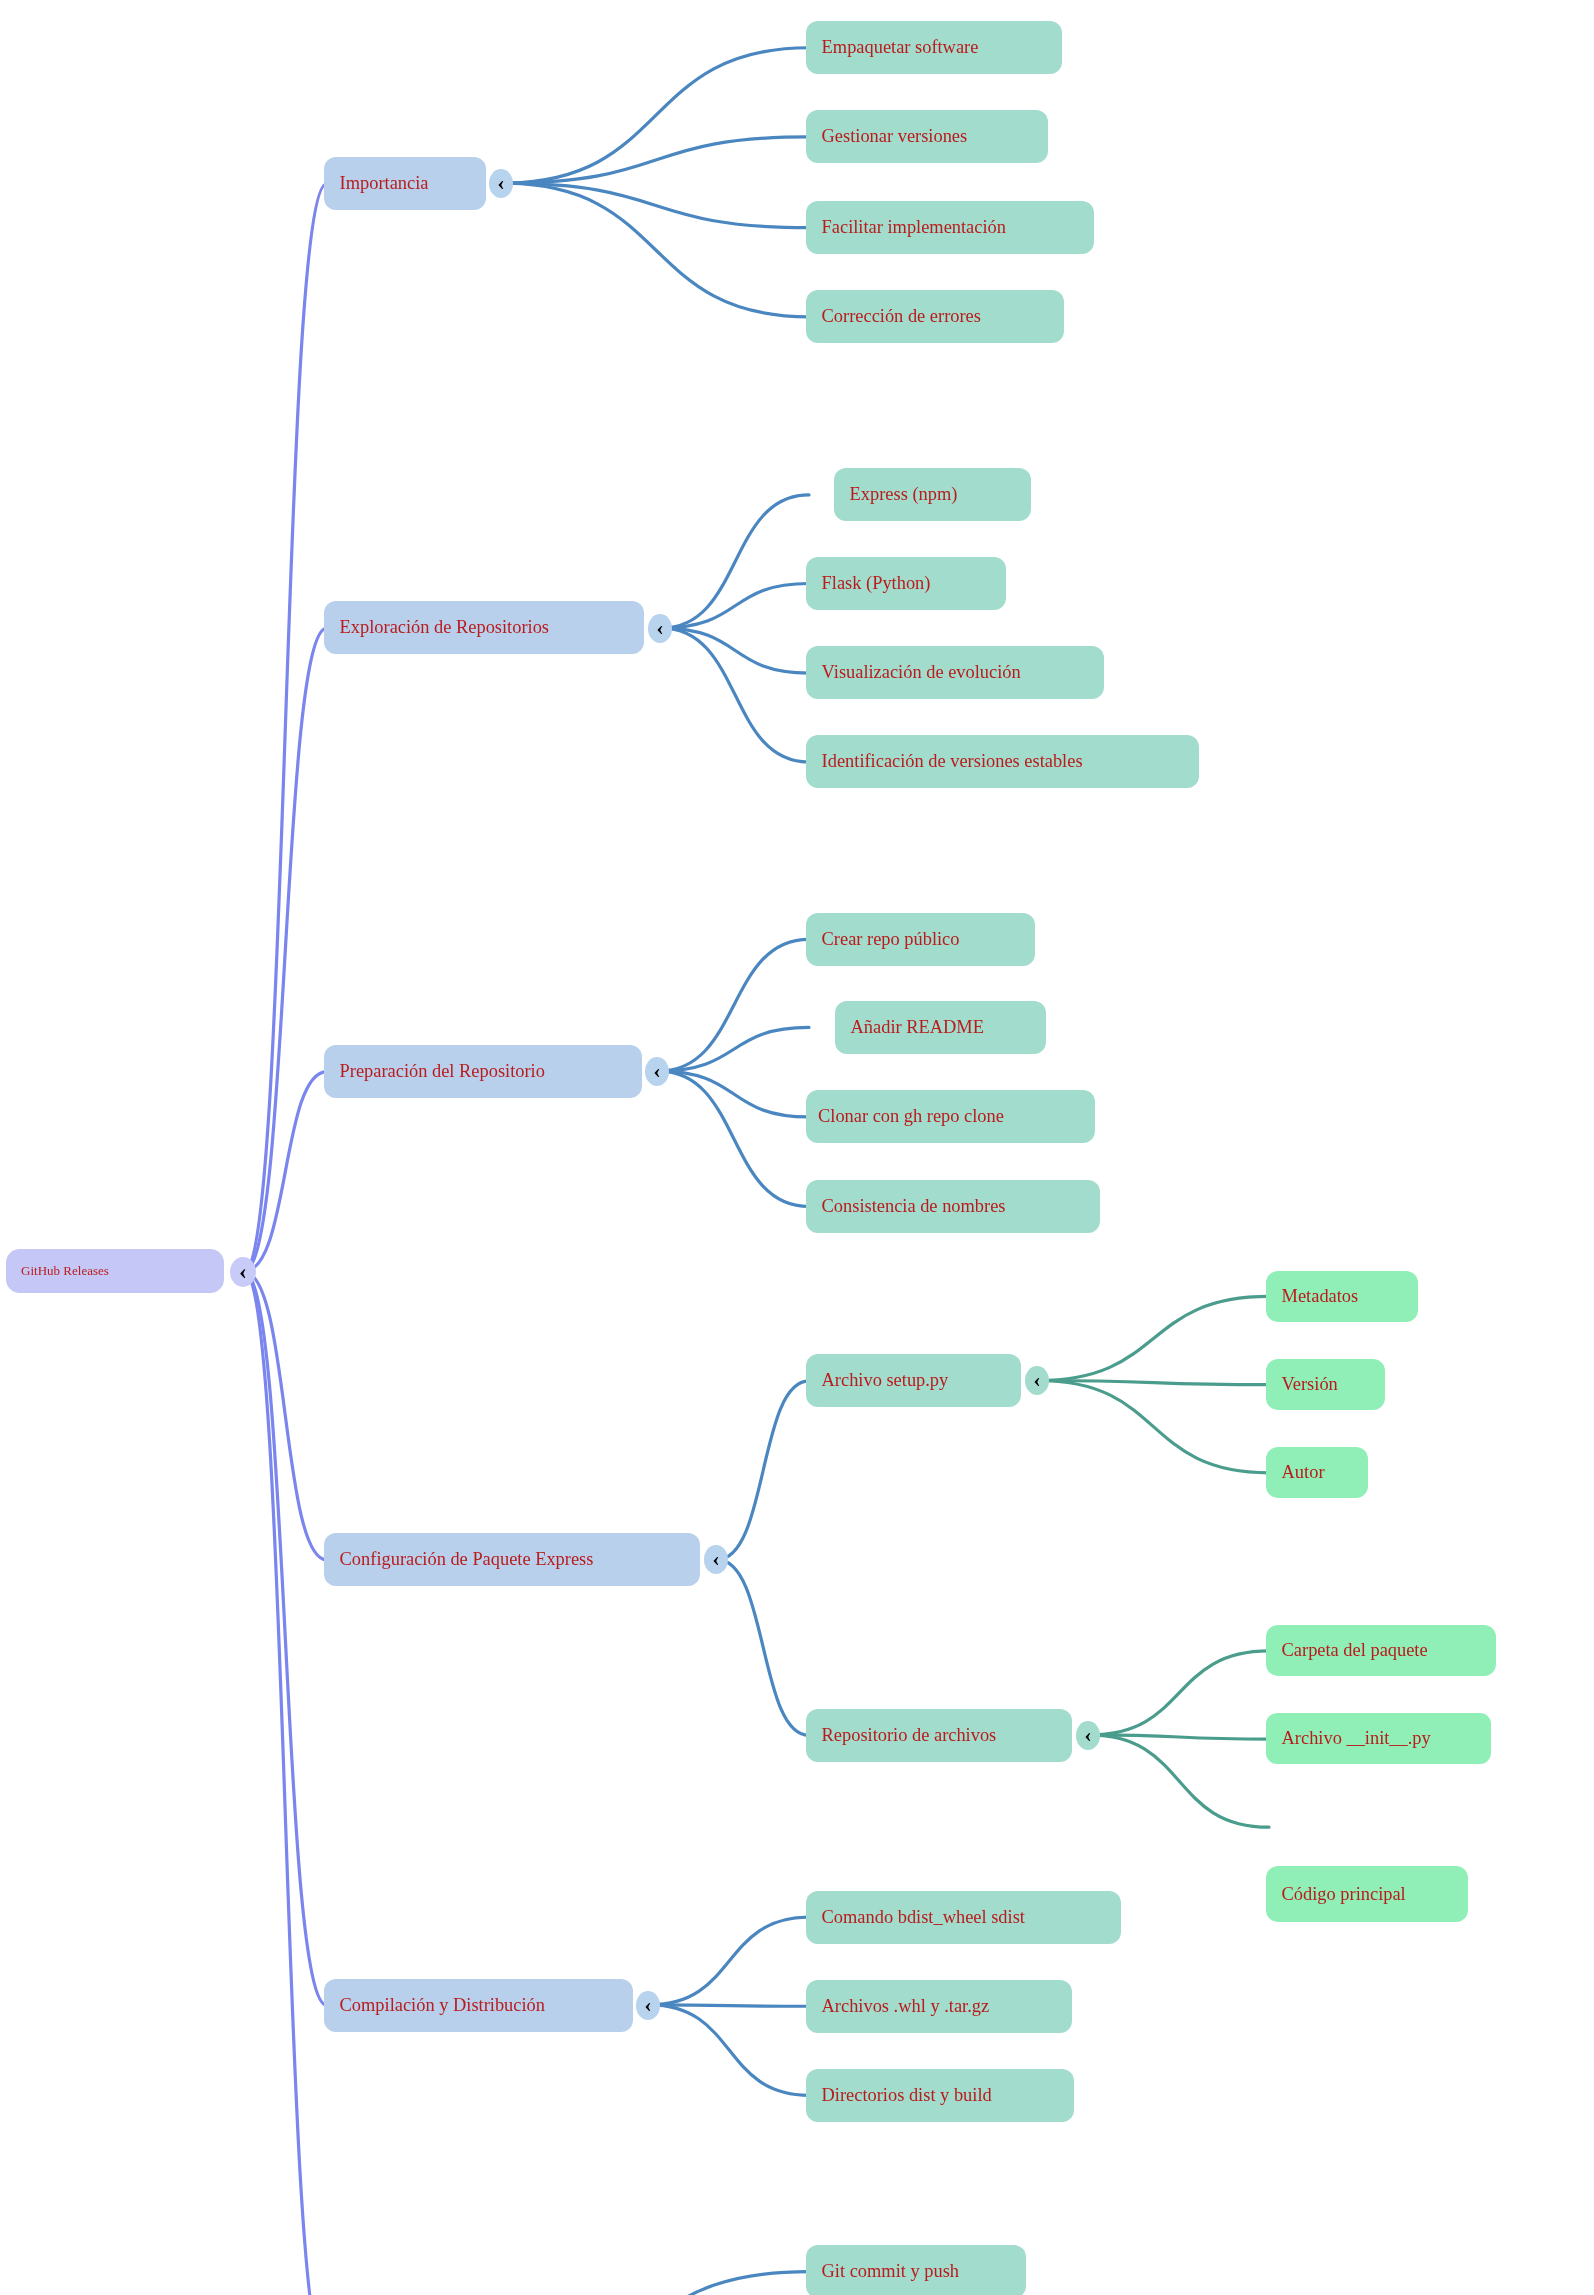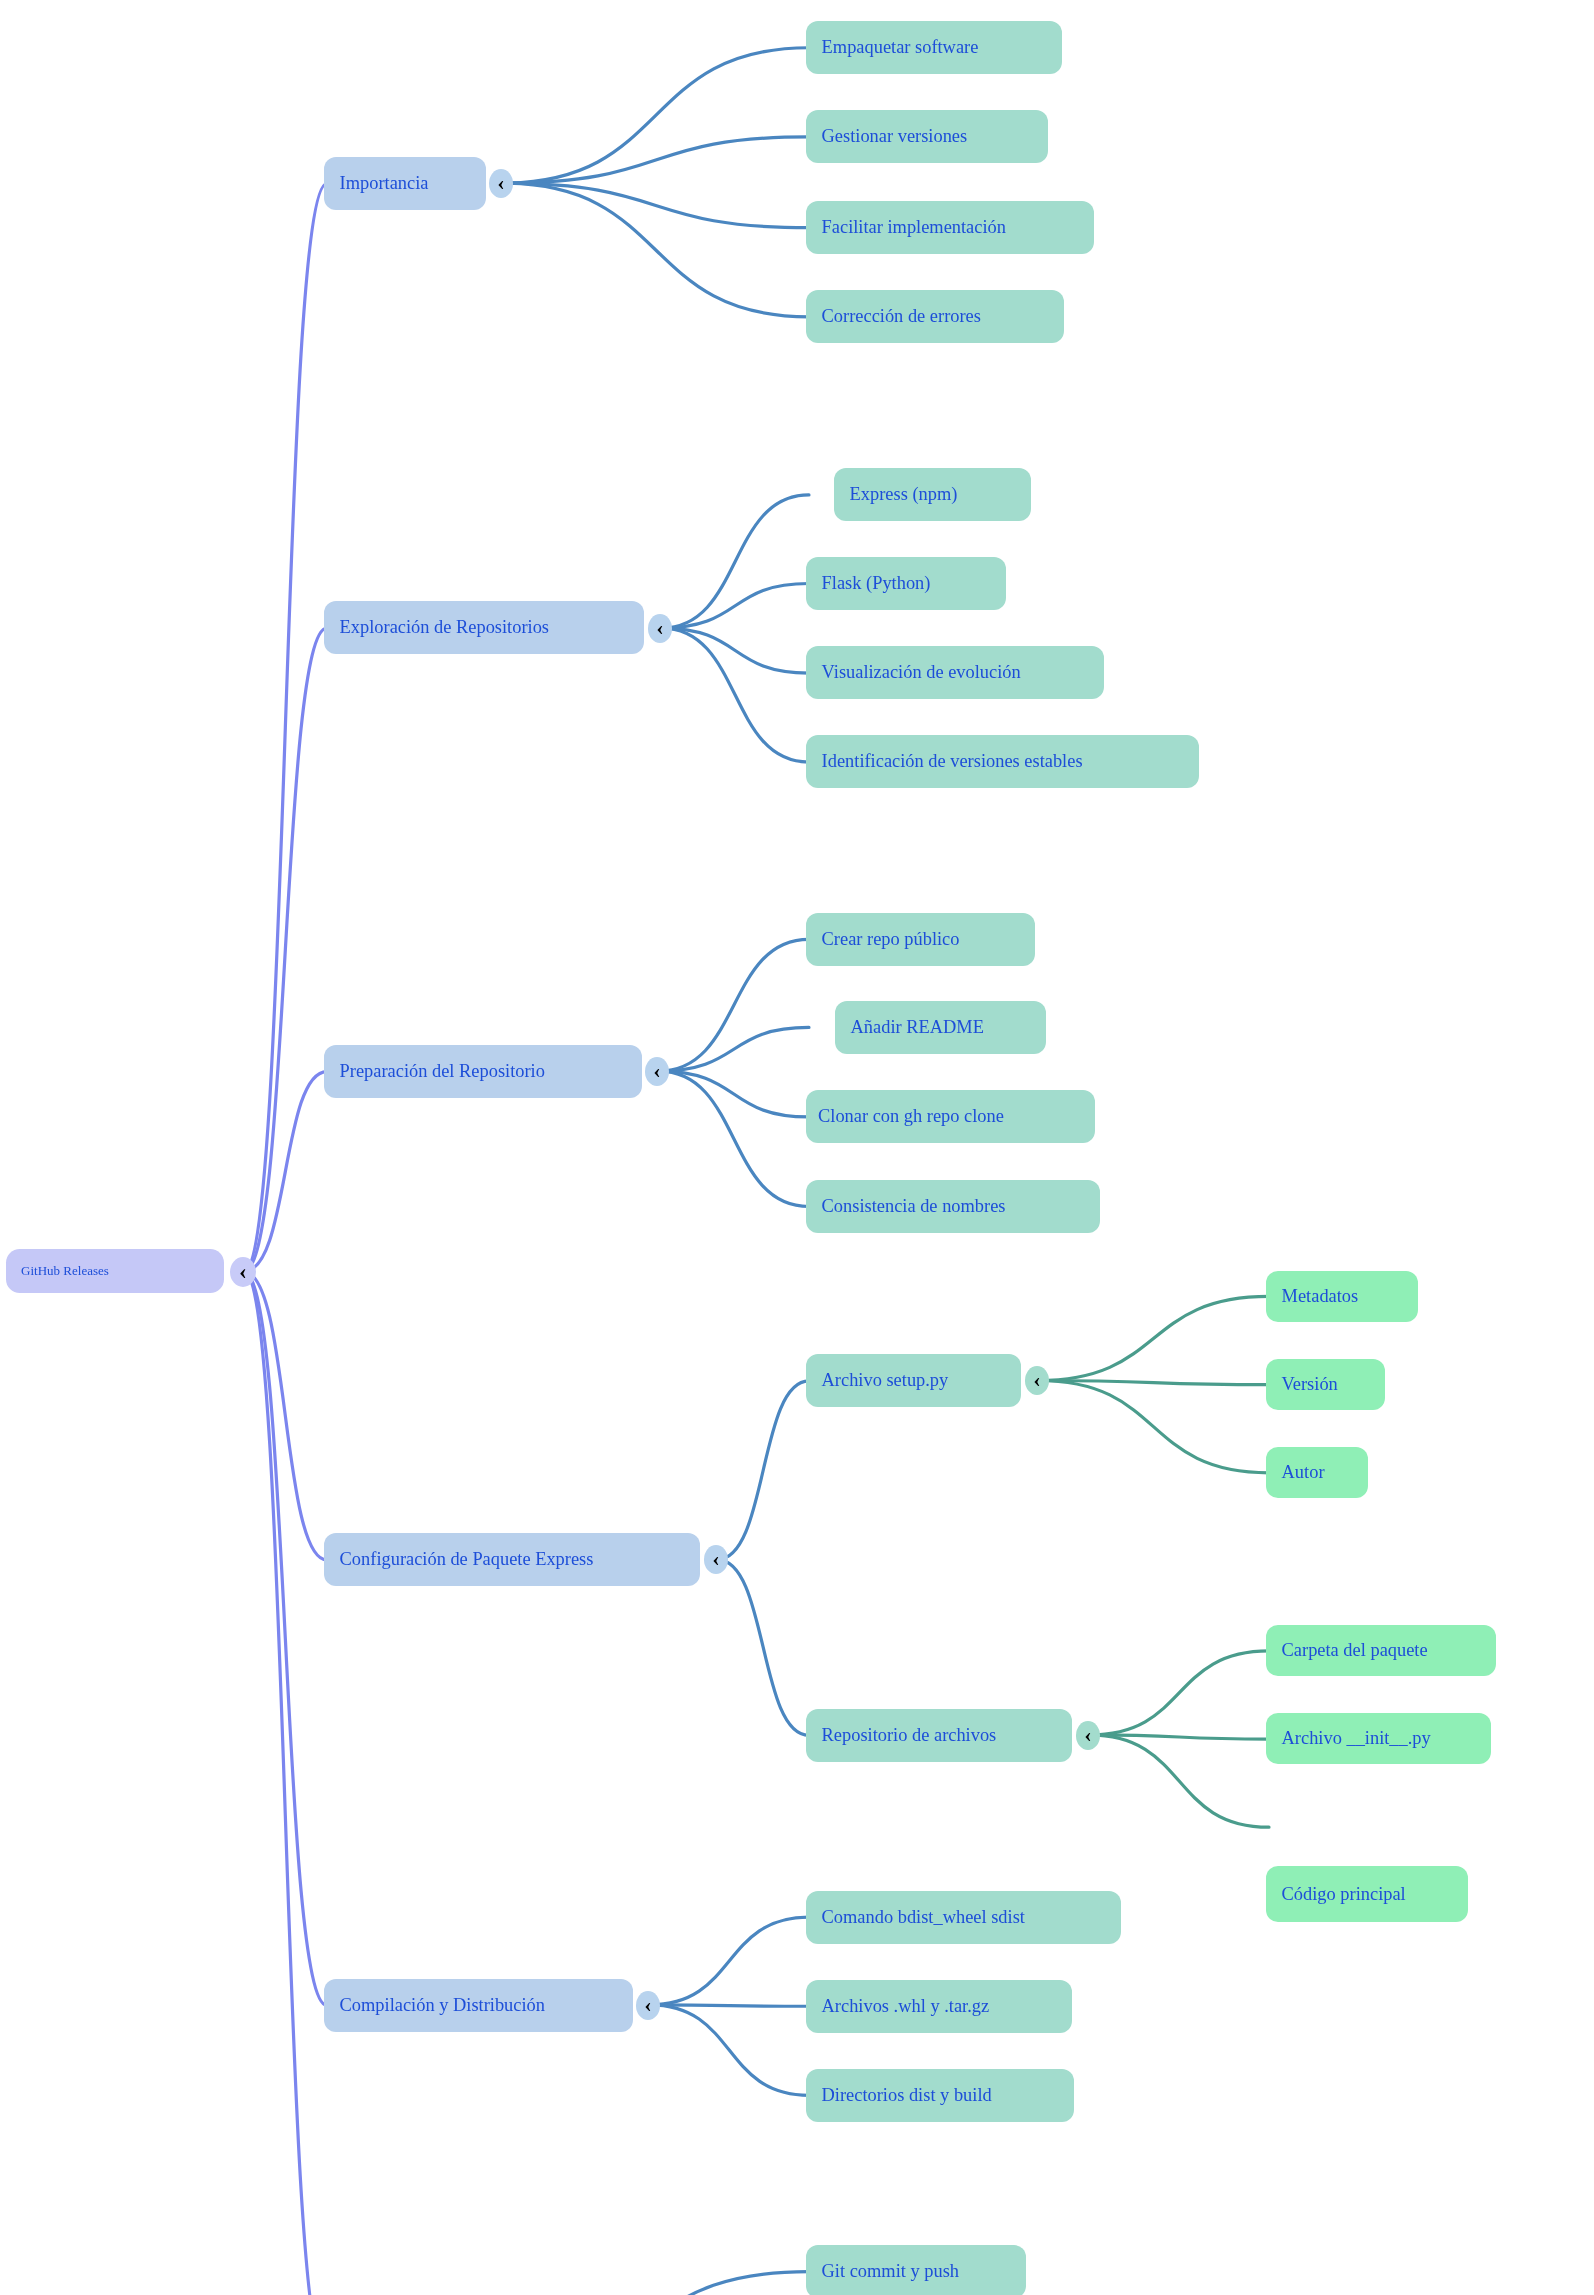--- a/index.html
+++ b/index.html
@@ -21,21 +21,21 @@
     width: 1595px;
     height: 2542px;
     pointer-events: none;
   }
   .node {
     position: absolute;
     display: flex;
     align-items: center;
     box-sizing: border-box;
     border-radius: 12px;
-    color: #1d4ed8;
+    color: #b91c1c;
     white-space: nowrap;
     padding: 0 15.6px;
     font-weight: 400;
   }
   .node.root {
     background: #c5c8f7;
     font-size: 13px;
     border-radius: 13.8px;
   }
   .node.lvl1 {
@@ -190,21 +190,21 @@
       </div>
       <div class="node lvl2" style="left: 806px; top: 1709px; width: 266px; height: 53px;">
         <span>Repositorio de archivos</span>
       </div>
       <div class="collapse-dot lvl2-dot" style="left: 1076px; top: 1721px; width: 24px; height: 28.5px; font-size: 22px;">
         <span>‹</span>
       </div>
       <div class="node lvl3" style="left: 1266px; top: 1625px; width: 230px; height: 51px;">
         <span>Carpeta del paquete</span>
       </div>
-      <div class="node lvl3" style="left: 1266px; top: 1713px; width: 225px; height: 51px;">
+      <div class="node lvl3" style="left: 1266px; top: 1713px; width: 225px; height: 51px; border-radius: 11px;">
         <span>Archivo __init__.py</span>
       </div>
       <div class="node lvl3" style="left: 1266px; top: 1866px; width: 202px; height: 56px;">
         <span>Código principal</span>
       </div>
       <div class="node lvl1" style="left: 324px; top: 1979px; width: 309px; height: 53px;">
         <span>Compilación y Distribución</span>
       </div>
       <div class="collapse-dot lvl1-dot" style="left: 636px; top: 1991px; width: 24px; height: 28.5px; font-size: 22px;">
         <span>‹</span>

